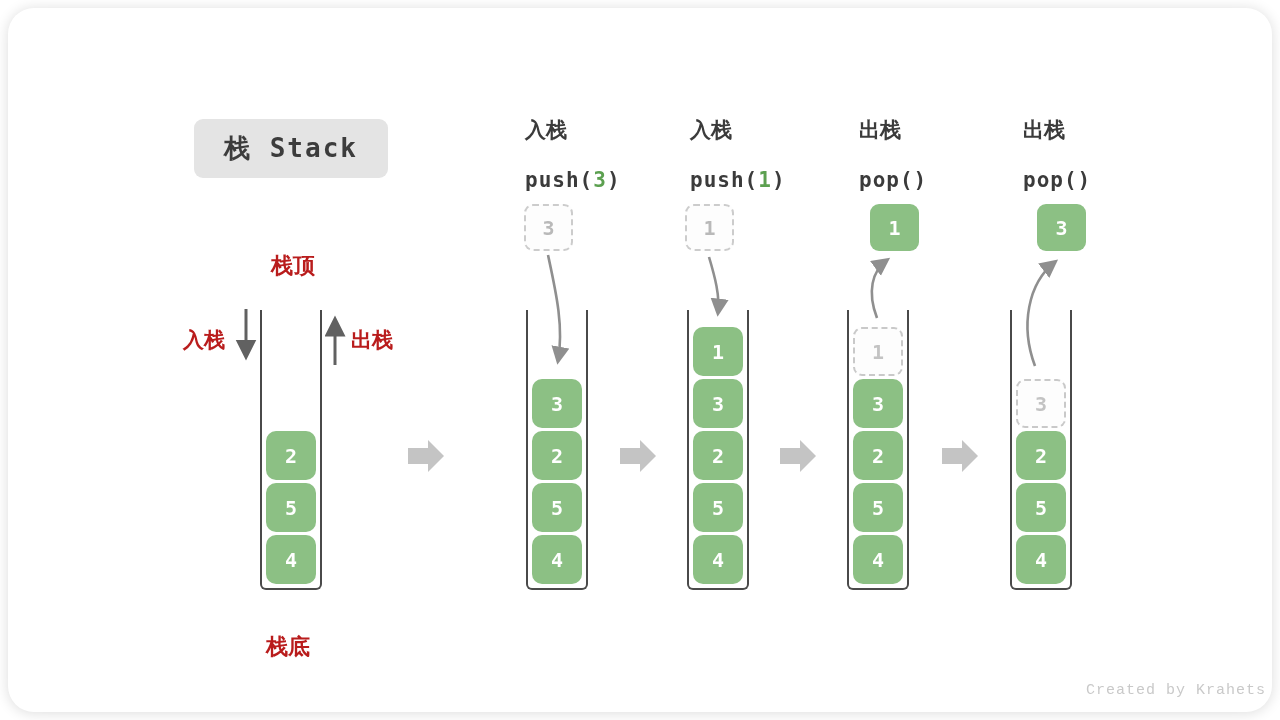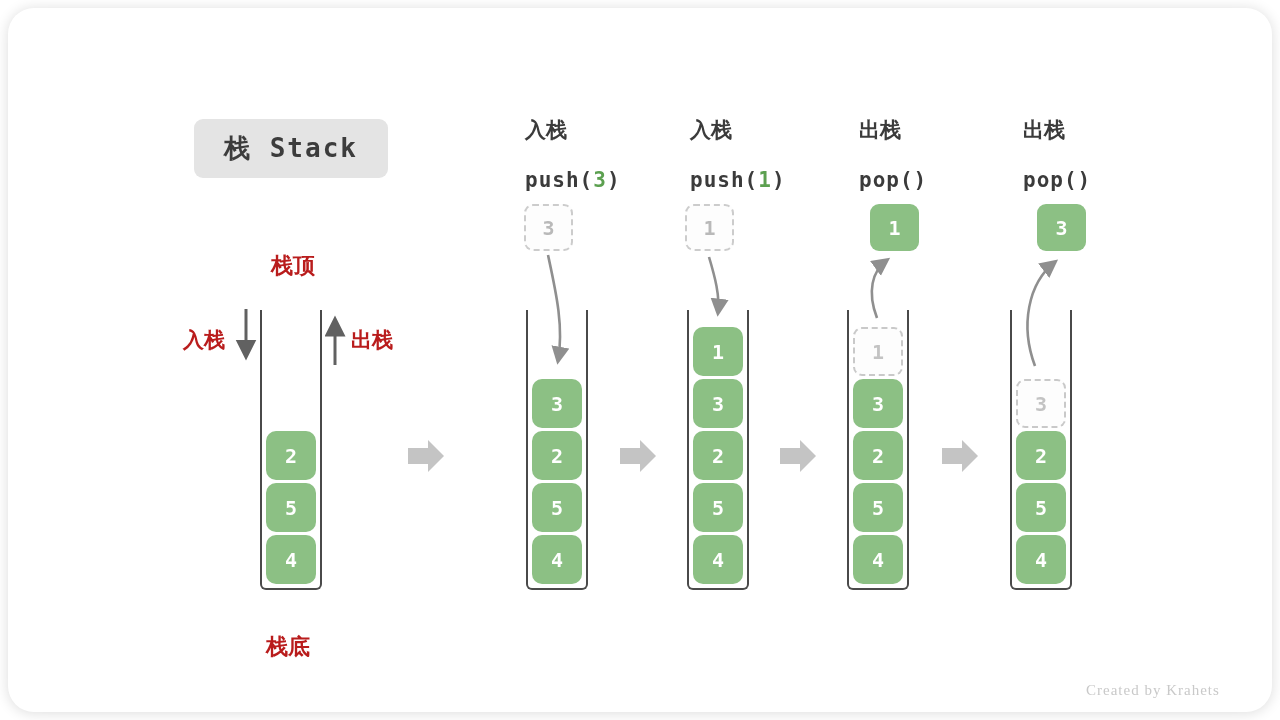--- a/index.html
+++ b/index.html
@@ -53,21 +53,21 @@
     display:flex; align-items:center; justify-content:center;
     font-family:"DejaVu Sans Mono", monospace; font-size:20px; border-radius:9px;
   }
   .float-dashed { background:#FDFDFD; border:2px dashed #CCCCCC; color:#B9B9B9; font-weight:600; }
   .float-green { background:#8CC084; color:#ffffff; font-weight:700; }
 
   .overlay { position:absolute; left:0; top:0; width:1280px; height:720px; pointer-events:none; }
 
   .watermark {
     position:absolute; left:1078px; top:674px;
-    font-family:Liberation Serif, serif; font-size:15px; color:#C9C9C9; letter-spacing:1px;
+    font-family:Liberation Mono, monospace; font-size:15px; color:#C9C9C9; letter-spacing:1px;
   }
 </style>
 </head>
 <body>
 
 <div class="card">
 
   <div class="title-badge">
     <span>栈 Stack</span>
   </div>

